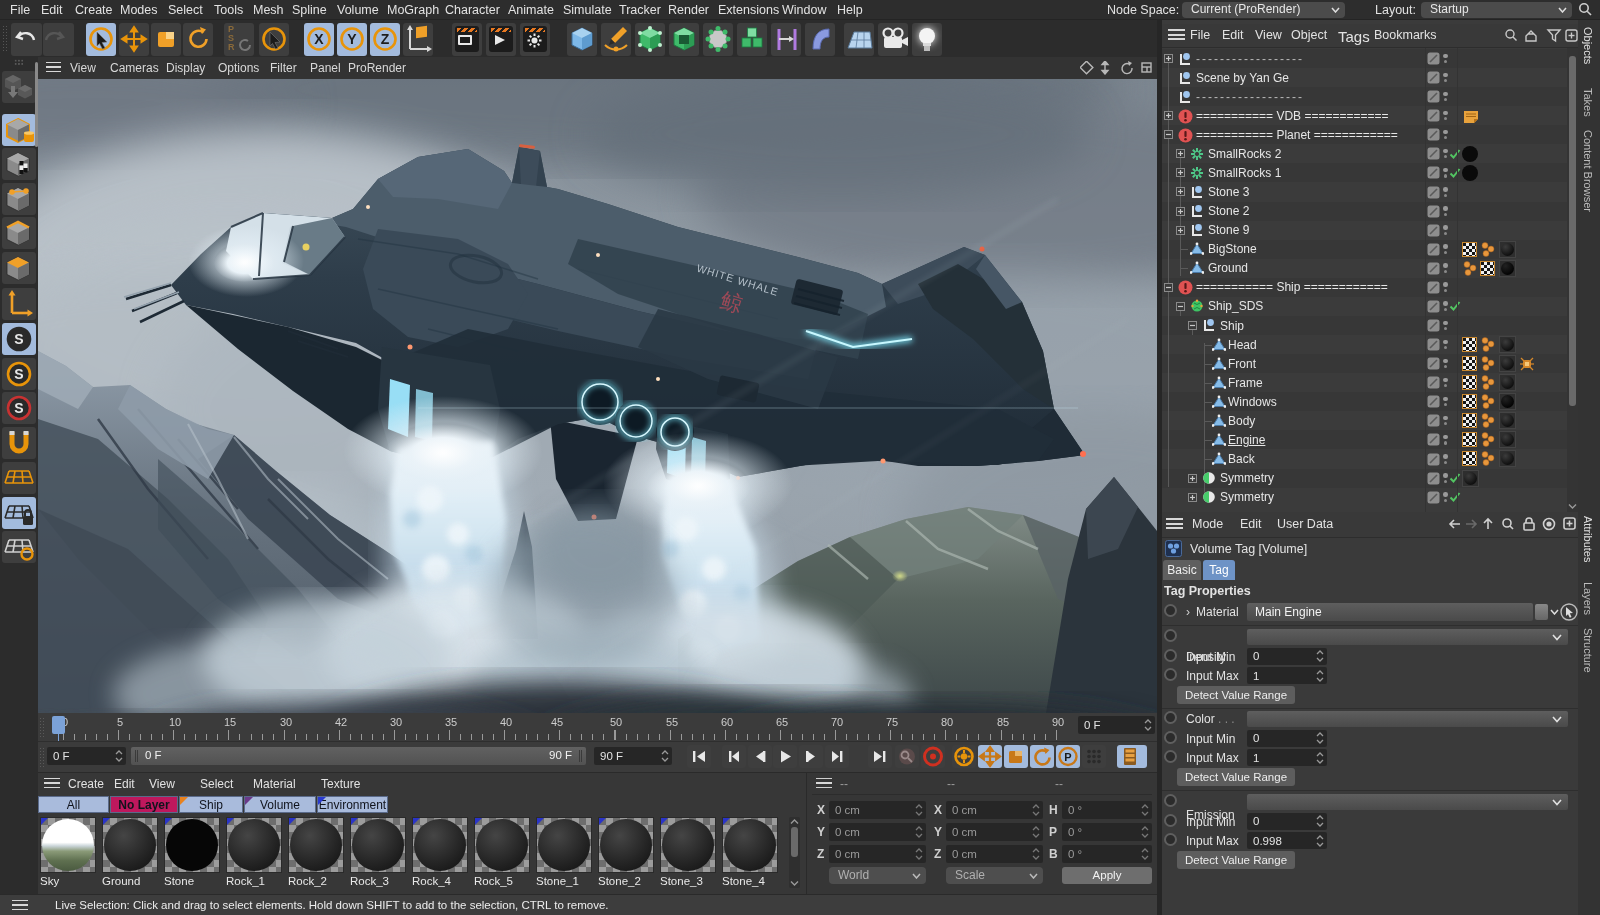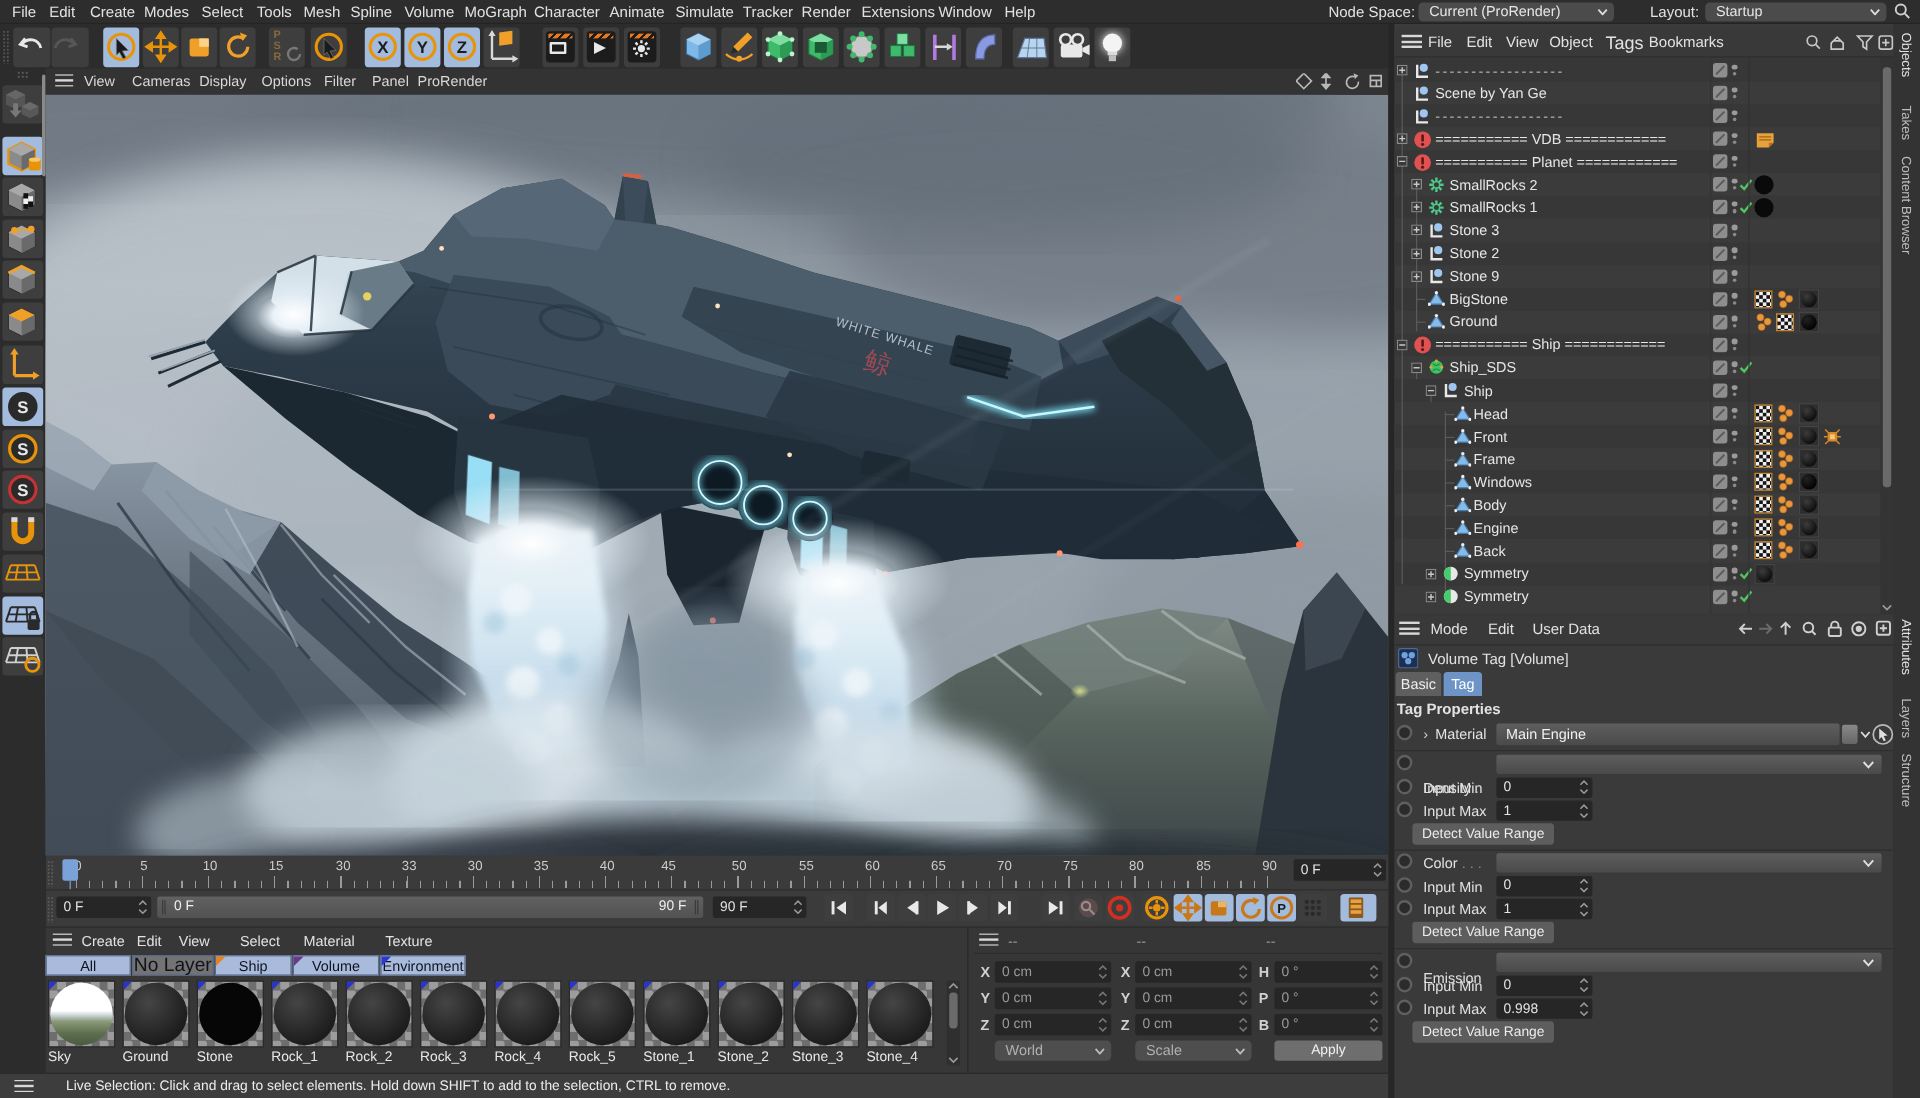--- a/index.html
+++ b/index.html
@@ -650,21 +650,21 @@
 <line x1="1020" y1="120" x2="300" y2="560" stroke="#dce6ee" stroke-width="3" opacity="0.15" filter="url(#b3)"></line>
 <line x1="1090" y1="240" x2="520" y2="600" stroke="#dce6ee" stroke-width="2" opacity="0.12" filter="url(#b3)"></line>
 </svg>
 <div class="abs" style="left:38px;top:713px;width:1119px;height:29px;background:#3b3b3b;border-bottom:1px solid #2e2e2e;"></div>
 <div class="abs" style="left:39px;top:717px;width:6px;height:22px;background:radial-gradient(#5a5a5a 1px,transparent 1px);background-size:3px 3px;"></div>
 <div class="txt" style="left:55px;top:716px;width:20px;text-align:center;font-size:11px;color:#cccccc;">0</div>
 <div class="txt" style="left:110px;top:716px;width:20px;text-align:center;font-size:11px;color:#cccccc;">5</div>
 <div class="txt" style="left:165px;top:716px;width:20px;text-align:center;font-size:11px;color:#cccccc;">10</div>
 <div class="txt" style="left:220px;top:716px;width:20px;text-align:center;font-size:11px;color:#cccccc;">15</div>
 <div class="txt" style="left:276px;top:716px;width:20px;text-align:center;font-size:11px;color:#cccccc;">30</div>
-<div class="txt" style="left:331px;top:716px;width:20px;text-align:center;font-size:11px;color:#cccccc;">33</div>
+<div class="txt" style="left:331px;top:716px;width:20px;text-align:center;font-size:11px;color:#cccccc;">42</div>
 <div class="txt" style="left:386px;top:716px;width:20px;text-align:center;font-size:11px;color:#cccccc;">30</div>
 <div class="txt" style="left:441px;top:716px;width:20px;text-align:center;font-size:11px;color:#cccccc;">35</div>
 <div class="txt" style="left:496px;top:716px;width:20px;text-align:center;font-size:11px;color:#cccccc;">40</div>
 <div class="txt" style="left:551px;top:716px;width:20px;text-align:left;font-size:11px;color:#cccccc;">45</div>
 <div class="txt" style="left:606px;top:716px;width:20px;text-align:center;font-size:11px;color:#cccccc;">50</div>
 <div class="txt" style="left:662px;top:716px;width:20px;text-align:center;font-size:11px;color:#cccccc;">55</div>
 <div class="txt" style="left:717px;top:716px;width:20px;text-align:center;font-size:11px;color:#cccccc;">60</div>
 <div class="txt" style="left:772px;top:716px;width:20px;text-align:center;font-size:11px;color:#cccccc;">65</div>
 <div class="txt" style="left:827px;top:716px;width:20px;text-align:center;font-size:11px;color:#cccccc;">70</div>
 <div class="txt" style="left:882px;top:716px;width:20px;text-align:center;font-size:11px;color:#cccccc;">75</div>
@@ -795,21 +795,21 @@
     </svg></div>
 <div class="abs" style="left:38px;top:772px;width:768px;height:122px;background:#373737;border-top:1px solid #2a2a2a;"></div>
 <div class="hamb" style="left:44px;top:778px;width:16px;height:10px;border-width:1.8px;"></div>
 <div class="txt" style="left:68px;top:777px;">Create</div>
 <div class="txt" style="left:114px;top:777px;">Edit</div>
 <div class="txt" style="left:149px;top:777px;">View</div>
 <div class="txt" style="left:200px;top:777px;">Select</div>
 <div class="txt" style="left:253px;top:777px;">Material</div>
 <div class="txt" style="left:321px;top:777px;">Texture</div>
 <div class="abs" style="left:38px;top:796px;width:71px;height:17px;background:#a9bbdc;border:1px solid #5a6a8a;color:#10131c;font-size:12px;text-align:center;line-height:16px;">All</div>
-<div class="abs" style="left:110px;top:796px;width:68px;height:17px;background:#737373;border:1px solid #5a6a8a;color:#10131c;font-size:16px;text-align:center;line-height:16px;">No Layer</div>
+<div class="abs" style="left:110px;top:796px;width:68px;height:17px;background:#be185d;border:1px solid #5a6a8a;color:#10131c;font-size:12px;text-align:center;line-height:16px;font-weight:bold;">No Layer</div>
 <div class="abs" style="left:179px;top:796px;width:64px;height:17px;background:#a9bbdc;border:1px solid #5a6a8a;color:#10131c;font-size:12px;text-align:center;line-height:16px;"><div style="position:absolute;left:0;top:0;width:0;height:0;border-top:8px solid #e8821e;border-right:8px solid transparent;"></div>Ship</div>
 <div class="abs" style="left:244px;top:796px;width:72px;height:17px;background:#a9bbdc;border:1px solid #5a6a8a;color:#10131c;font-size:12px;text-align:center;line-height:16px;"><div style="position:absolute;left:0;top:0;width:0;height:0;border-top:8px solid #6a3a8a;border-right:8px solid transparent;"></div>Volume</div>
 <div class="abs" style="left:317px;top:796px;width:71px;height:17px;background:#a9bbdc;border:1px solid #5a6a8a;color:#10131c;font-size:12px;text-align:center;line-height:16px;"><div style="position:absolute;left:0;top:0;width:0;height:0;border-top:8px solid #2a3ad0;border-right:8px solid transparent;"></div>Environment</div>
 <div class="abs" style="left:40px;top:817px;width:56px;height:56px;background:repeating-conic-gradient(#9c9c9c 0 25%,#6e6e6e 0 50%);background-size:14px 14px;border:1px solid #2a2a2a;">
     <div style="position:absolute;left:0;top:0;width:0;height:0;border-top:7px solid #2a34c8;border-right:7px solid transparent;"></div>
     <div style="position:absolute;left:1px;top:1px;width:52px;height:52px;border-radius:50%;background:linear-gradient(#ffffff 0 45%,#c9d4d8 52%,#8a9a78 62%,#5f7050 80%,#4a5a40 100%);"></div>
   </div>
 <div class="txt" style="left:40px;top:875px;font-size:11.5px;color:#e8e8e8;">Sky</div>
 <div class="abs" style="left:102px;top:817px;width:56px;height:56px;background:repeating-conic-gradient(#9c9c9c 0 25%,#6e6e6e 0 50%);background-size:14px 14px;border:1px solid #2a2a2a;">
     <div style="position:absolute;left:0;top:0;width:0;height:0;border-top:7px solid #2a34c8;border-right:7px solid transparent;"></div>
@@ -1441,21 +1441,21 @@
   </div>
 <div class="abs" style="left:1204px;top:439.9px;width:8px;height:1px;background:#5a5a5a;"></div>
 <svg class="abs" style="left:1212px;top:432.9px;" width="14" height="14" viewBox="0 0 14 14">
     <path d="M7,2 L13,11.5 L1,11.5 Z" fill="#85bbe8" stroke="#4a7aa8" stroke-width="1"></path>
     <g fill="#f0f0f0">
       <circle cx="7" cy="2" r="1.4"></circle>
       <circle cx="13" cy="11.5" r="1.4"></circle>
       <circle cx="1" cy="11.5" r="1.4"></circle>
     </g>
   </svg>
-<div class="row-txt" style="left:1228px;top:432.9px;">Engine</div>
+<div class="row-txt" style="left:1228px;top:432.9px;text-decoration:underline;">Engine</div>
 <svg class="abs" style="left:1427px;top:433.4px;" width="13" height="13" viewBox="0 0 13 13">
     <rect x="0.5" y="0.5" width="12" height="12" rx="2.5" fill="#8e8e8e"></rect>
     <line x1="3" y1="10" x2="10" y2="3" stroke="#5a5a5a" stroke-width="1.6"></line>
   </svg>
 <div class="abs" style="left:1443px;top:434.9px;width:4.5px;height:4.5px;border-radius:50%;background:#9a9a9a;"></div>
 <div class="abs" style="left:1443.7px;top:441.4px;width:3.2px;height:3.2px;border-radius:50%;background:#8a8a8a;"></div>
 <div class="abs" style="left:1462px;top:432.4px;width:15px;height:15px;border:1.5px solid #c8872e;background:repeating-conic-gradient(#f0f0f0 0 25%,#151515 0 50%);background-size:6px 6px;"></div>
 <svg class="abs" style="left:1480px;top:431.4px;" width="17" height="17" viewBox="0 0 17 17">
     <g fill="#e8973c" stroke="#a05a18" stroke-width="0.5">
       <circle cx="5" cy="4.5" r="3"></circle>

